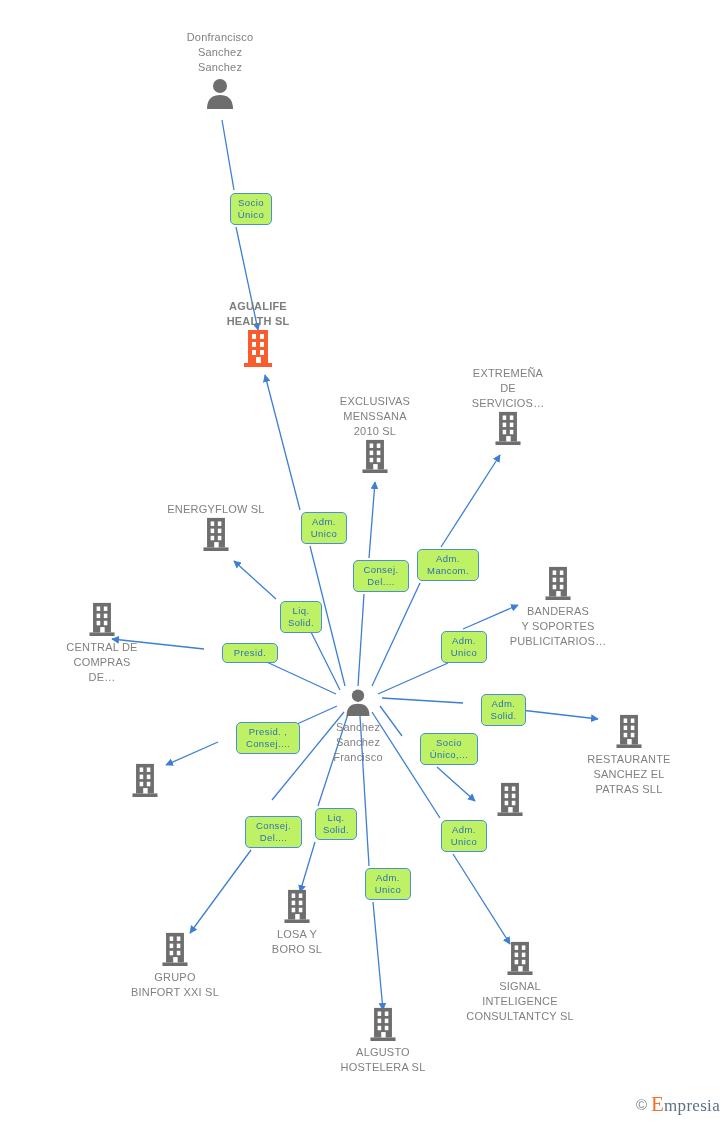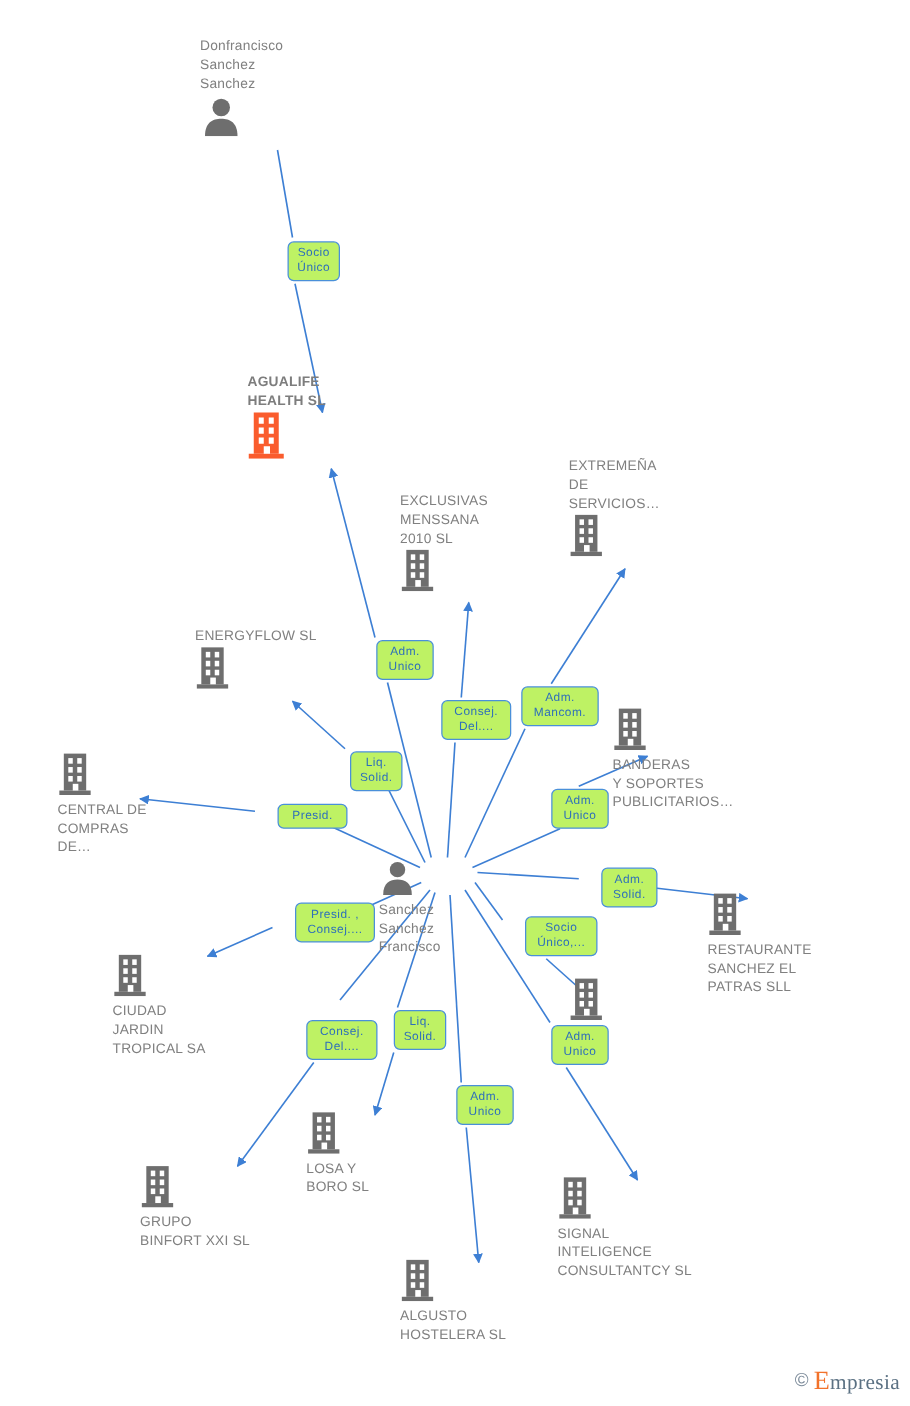--- a/index.html
+++ b/index.html
@@ -7,21 +7,21 @@
   body{
     width:728px;height:1125px;
     background:#ffffff;
     font-family:"Liberation Sans", sans-serif;
     position:relative;
     overflow:hidden;
   }
   #stage{position:absolute;left:0;top:0;width:728px;height:1125px;}
   svg#edges{position:absolute;left:0;top:0;width:728px;height:1125px;}
 
-  .node{position:absolute;text-align:left;}
+  .node{position:absolute;text-align:center;}
   .node .label{
     color:#808080;
     font-size:11px;
     line-height:15px;
     white-space:pre-line;
     letter-spacing:0.2px;
   }
   .node.main .label{font-weight:bold;color:#7d7d7d;}
   .node .glyph{display:block;margin:0 auto;}
 
@@ -277,23 +277,20 @@
             <rect x="9" y="5" width="4" height="5"></rect>
             <rect x="17" y="5" width="4" height="5"></rect>
             <rect x="9" y="13" width="4" height="5"></rect>
             <rect x="17" y="13" width="4" height="5"></rect>
             <rect x="9" y="21" width="4" height="5"></rect>
             <rect x="17" y="21" width="4" height="5"></rect>
             <rect x="13" y="28" width="5" height="6"></rect>
           </g>
       </svg>
     </span>
-    <div class="label">CIUDAD
-JARDIN
-TROPICAL SA</div>
   </div>
 
   <div class="node" style="left:455px;top:782px;width:110px;">
     <span class="glyph">
       <svg width="28" height="34" viewBox="0 0 30 38">
         <rect x="5" y="1" width="20" height="33" fill="#6e6e6e"></rect>
           <rect x="1" y="34" width="28" height="4" fill="#6e6e6e"></rect>
         <g fill="#ffffff">
             <rect x="9" y="5" width="4" height="5"></rect>
             <rect x="17" y="5" width="4" height="5"></rect>

